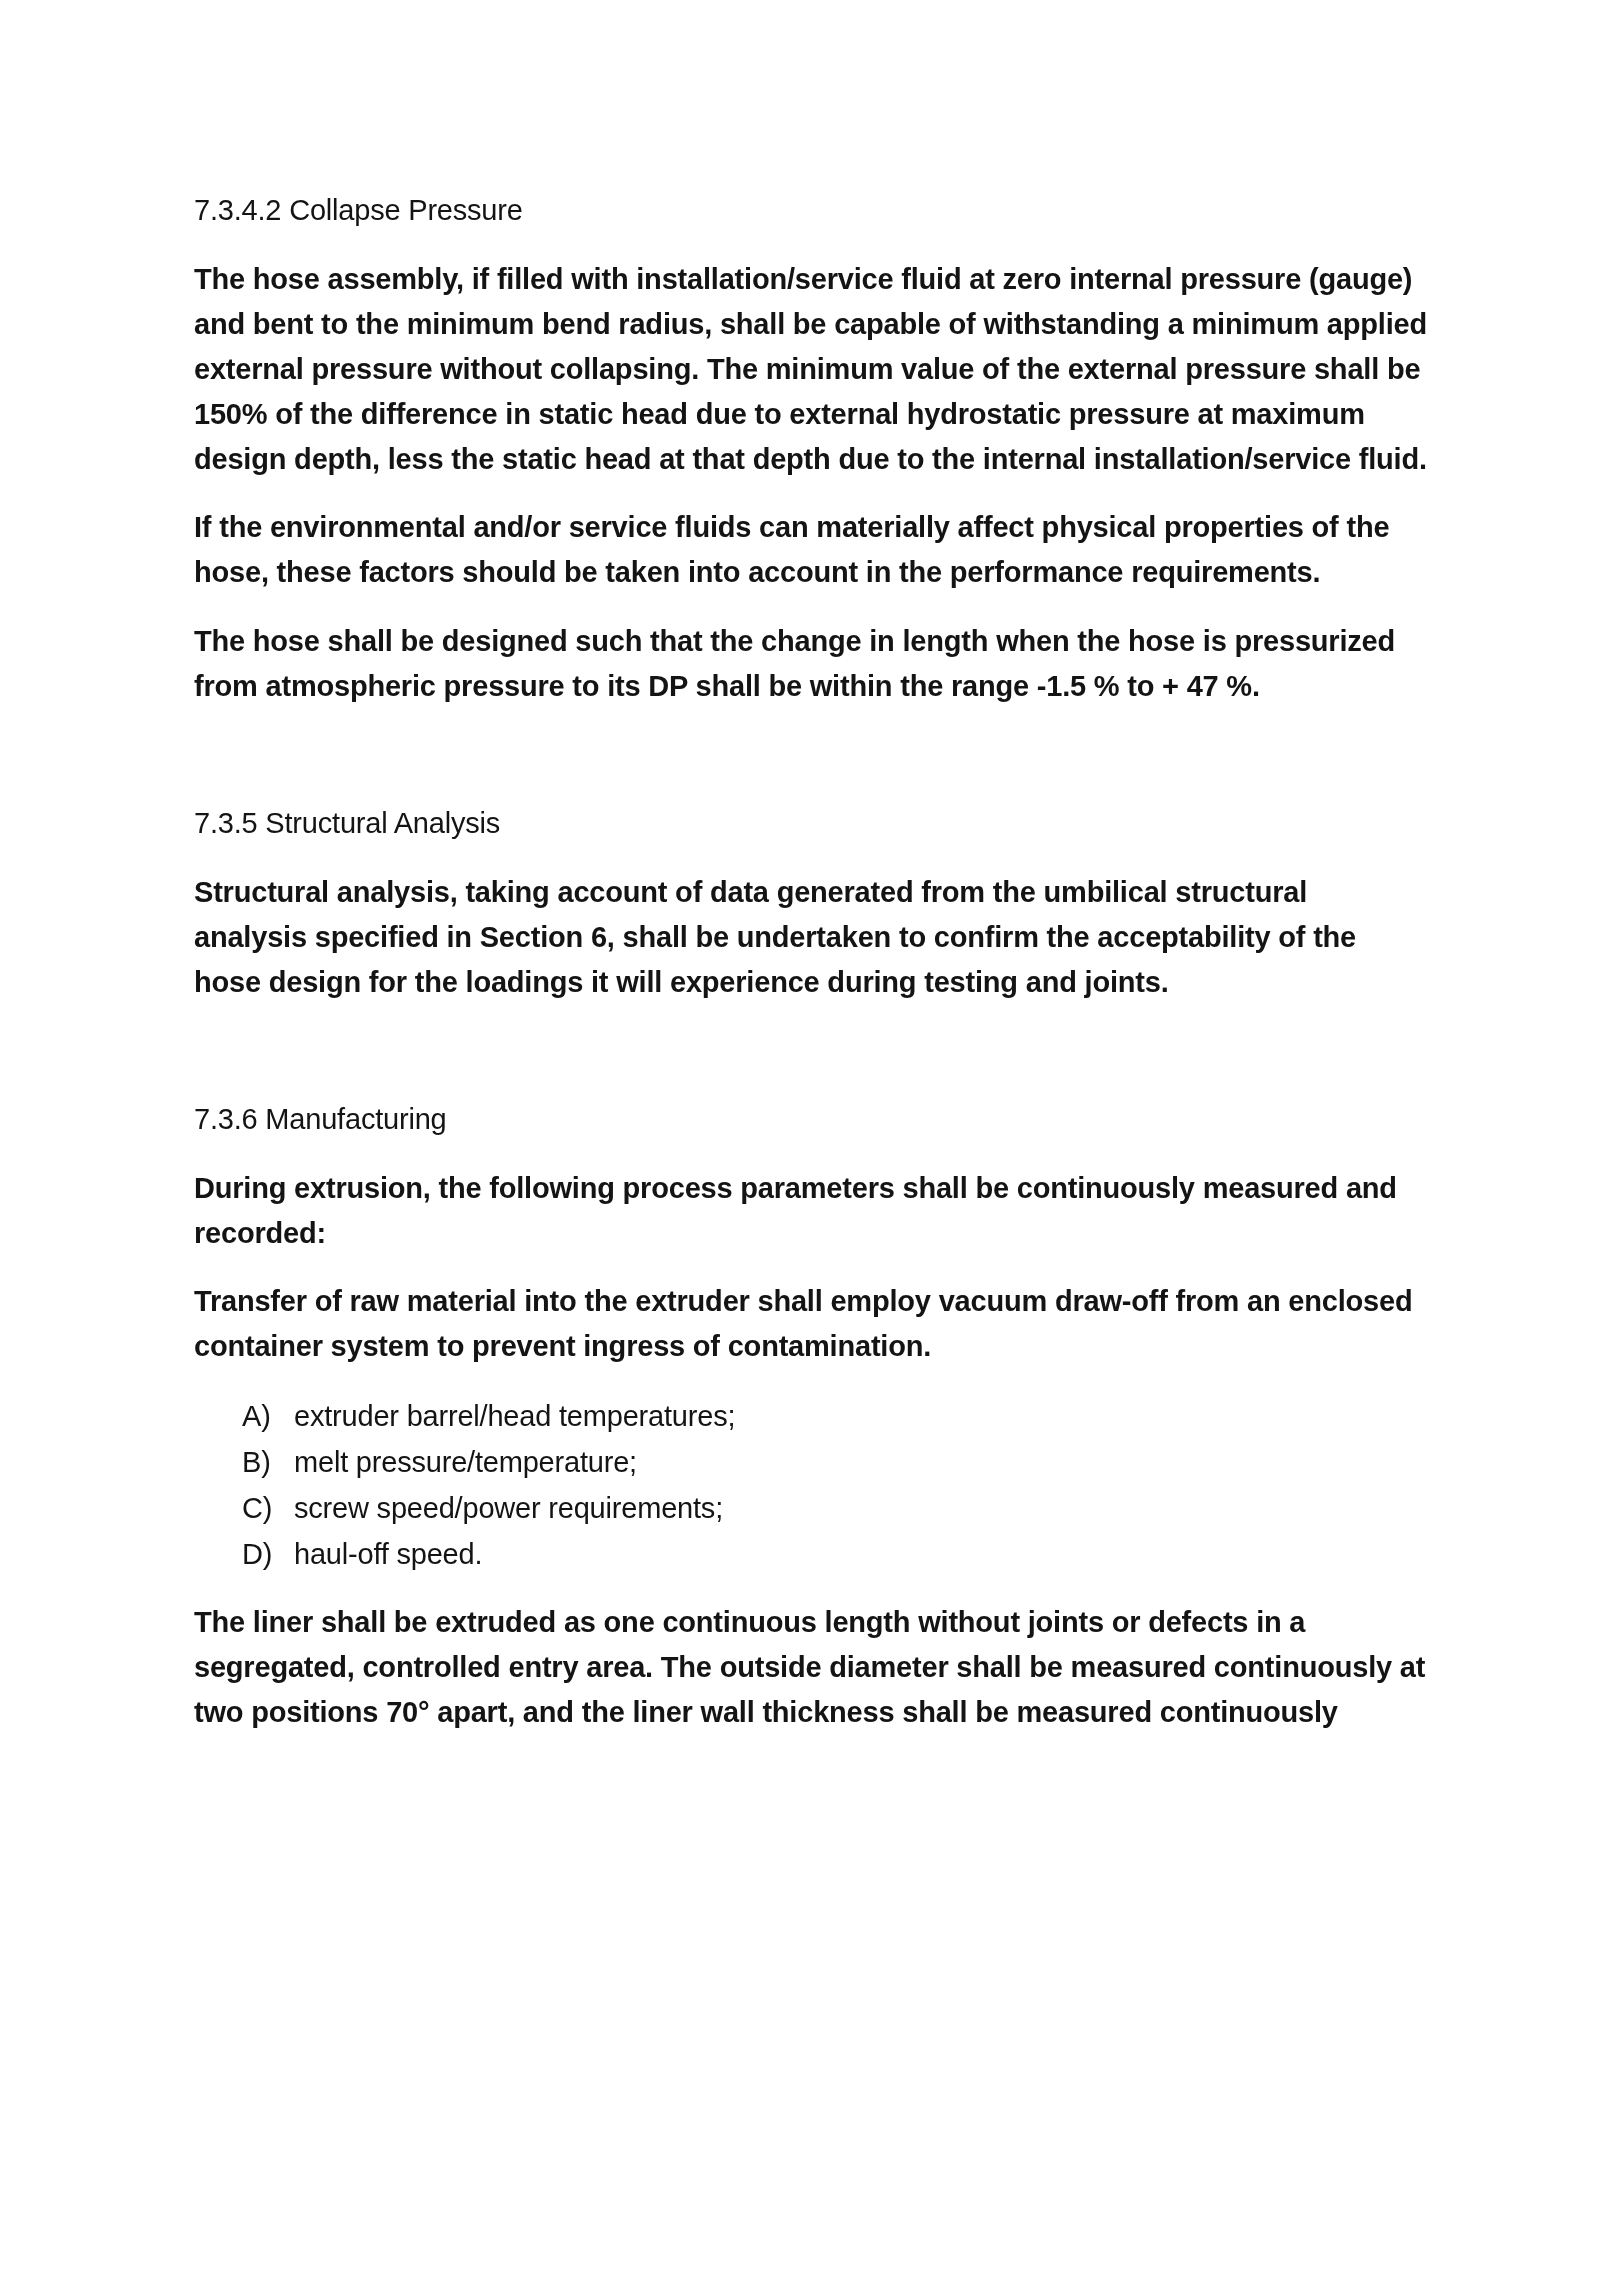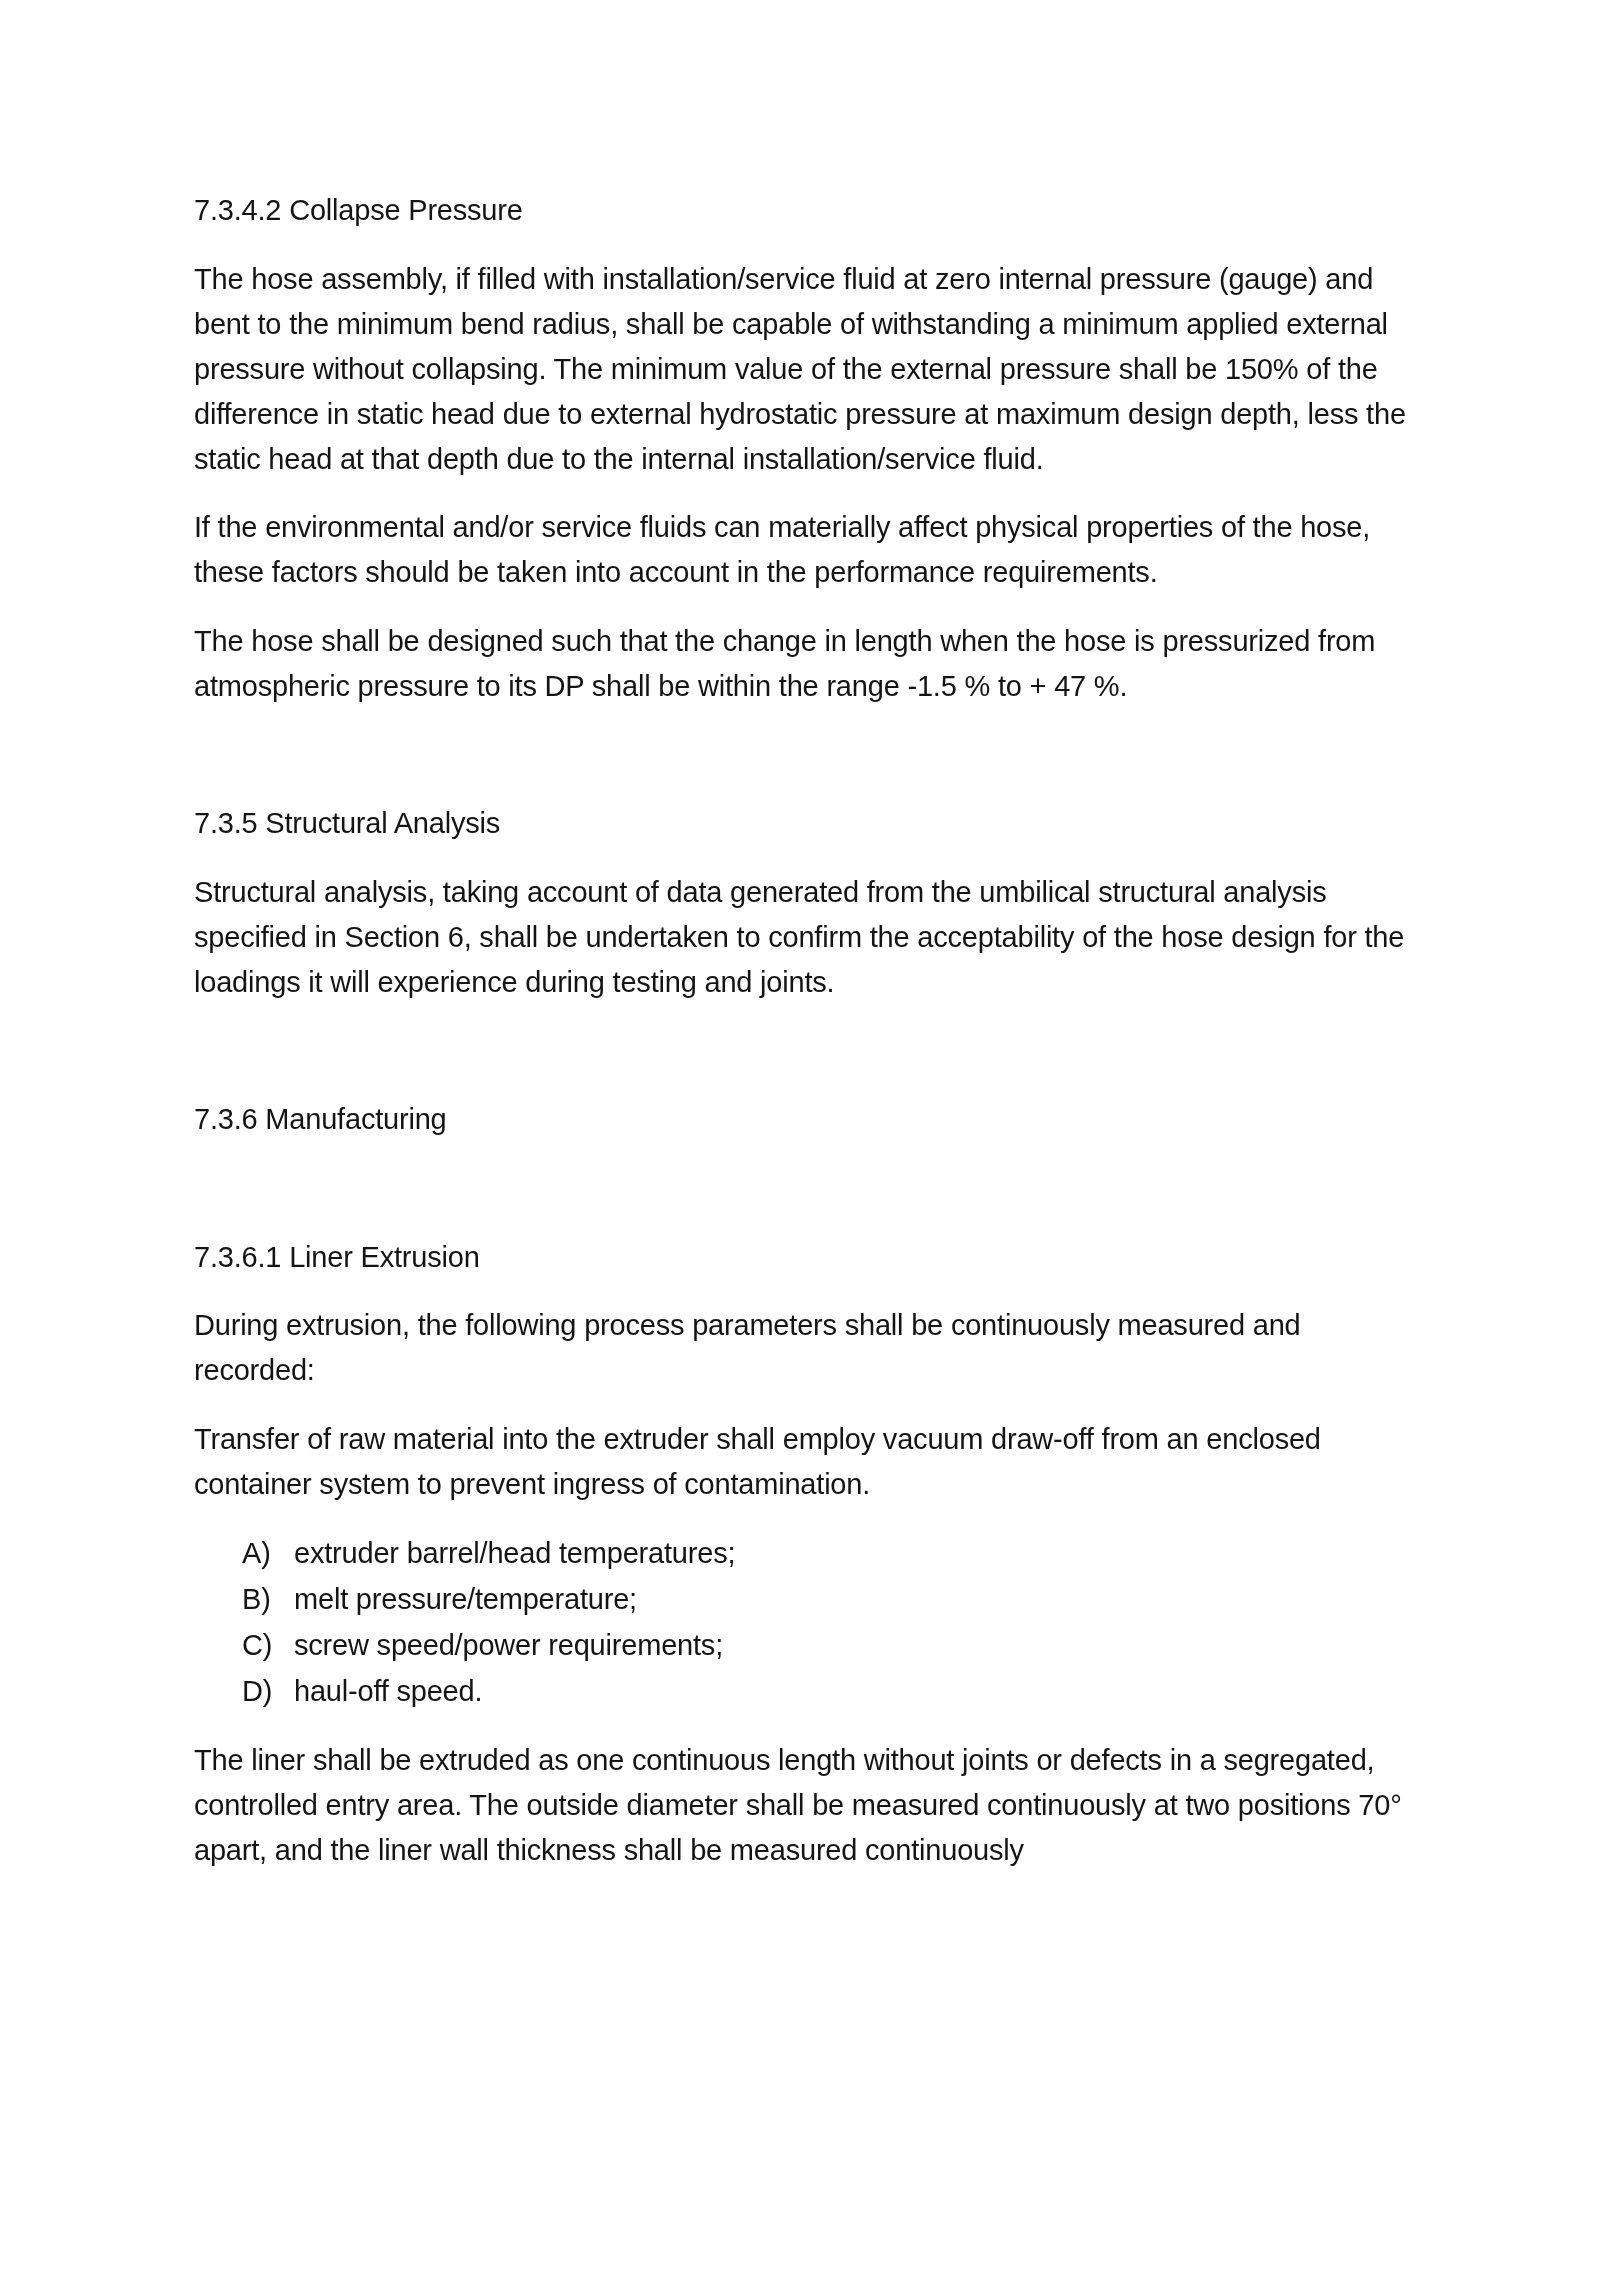--- a/index.html
+++ b/index.html
@@ -30,20 +30,21 @@
   }
   .heading {
     margin: 69px 0 23.5px 0;
     font-weight: 400;
   }
   .content > :first-child {
     margin-top: 0;
   }
   .paragraph {
     margin: 0 0 23.5px 0;
+    font-weight: bold;
   }
   .list {
     margin: 0 0 23.5px 0;
     padding-left: 48px;
   }
   .list-item {
     display: flex;
     line-height: 46px;
   }
   .list-marker {
@@ -58,21 +59,20 @@
 
 <div class="page">
   <div class="content" id="doc">
       <div class="heading">7.3.4.2 Collapse Pressure</div>
       <div class="paragraph">The hose assembly, if filled with installation/service fluid at zero internal pressure (gauge) and bent to the minimum bend radius, shall be capable of withstanding a minimum applied external pressure without collapsing. The minimum value of the external pressure shall be 150% of the difference in static head due to external hydrostatic pressure at maximum design depth, less the static head at that depth due to the internal installation/service fluid.</div>
       <div class="paragraph">If the environmental and/or service fluids can materially affect physical properties of the hose, these factors should be taken into account in the performance requirements.</div>
       <div class="paragraph">The hose shall be designed such that the change in length when the hose is pressurized from atmospheric pressure to its DP shall be within the range -1.5 % to + 47 %.</div>
       <div class="heading">7.3.5 Structural Analysis</div>
       <div class="paragraph">Structural analysis, taking account of data generated from the umbilical structural analysis specified in Section 6, shall be undertaken to confirm the acceptability of the hose design for the loadings it will experience during testing and joints.</div>
       <div class="heading">7.3.6 Manufacturing</div>
-      <div class="heading">7.3.6.1 Liner Extrusion</div>
       <div class="paragraph">During extrusion, the following process parameters shall be continuously measured and recorded:</div>
       <div class="paragraph">Transfer of raw material into the extruder shall employ vacuum draw-off from an enclosed container system to prevent ingress of contamination.</div>
       <div class="list">
         <div class="list-item">
           <span class="list-marker">A)</span>
           <span class="list-text">extruder barrel/head temperatures;</span>
         </div>
         <div class="list-item">
           <span class="list-marker">B)</span>
           <span class="list-text">melt pressure/temperature;</span>

